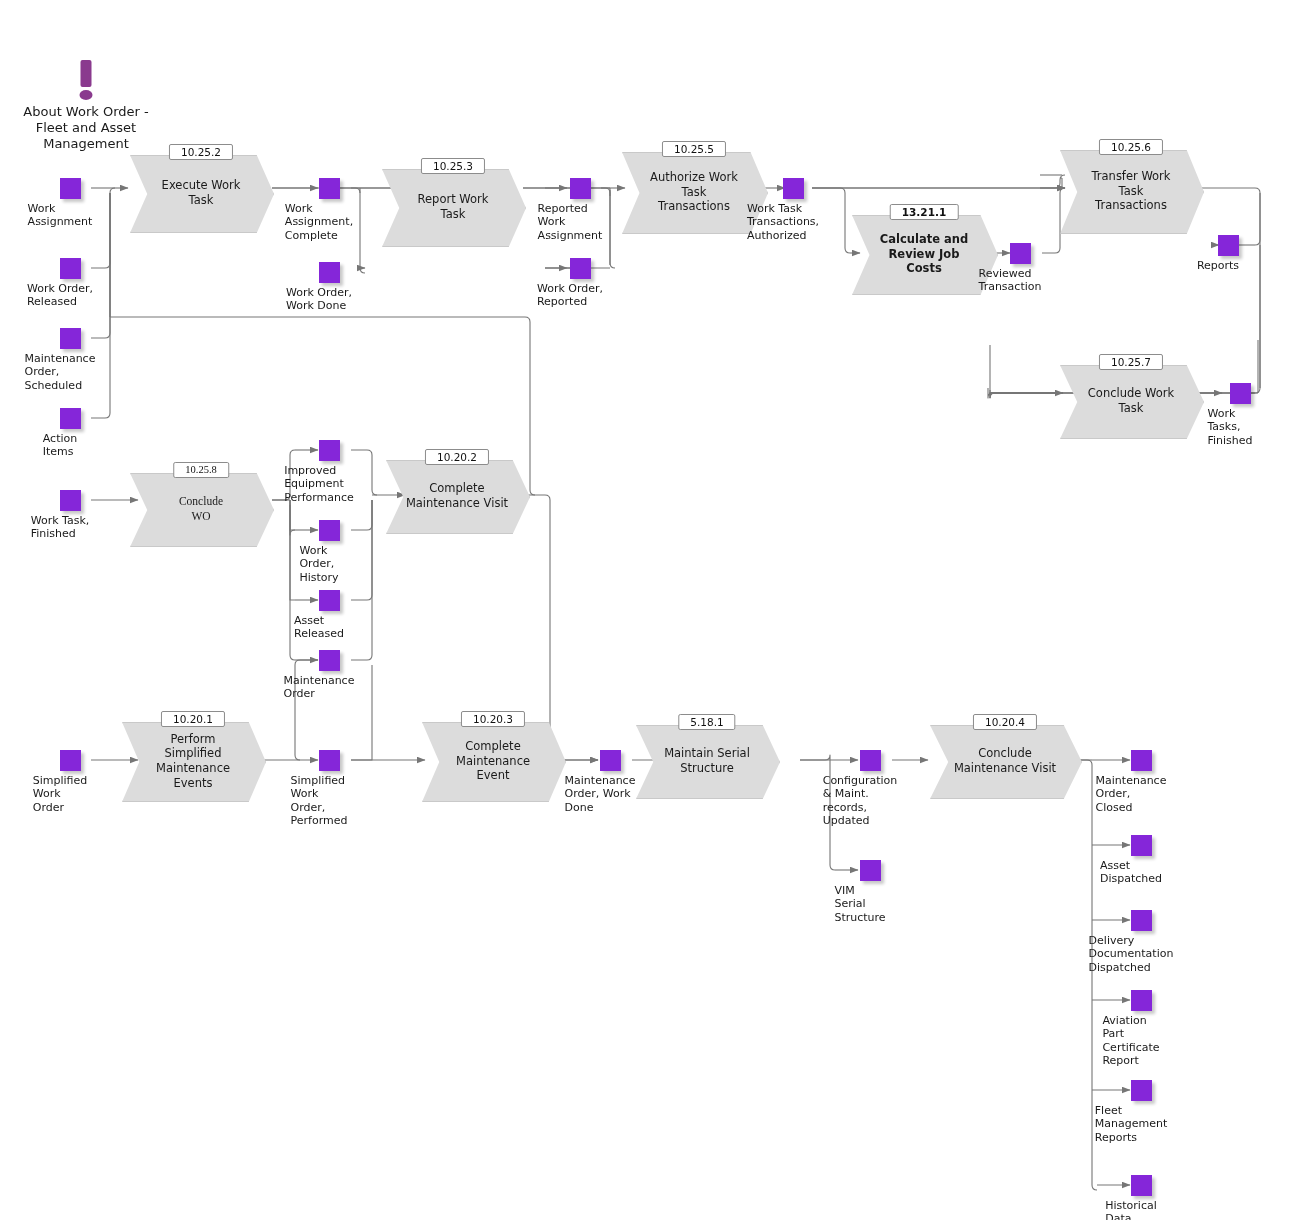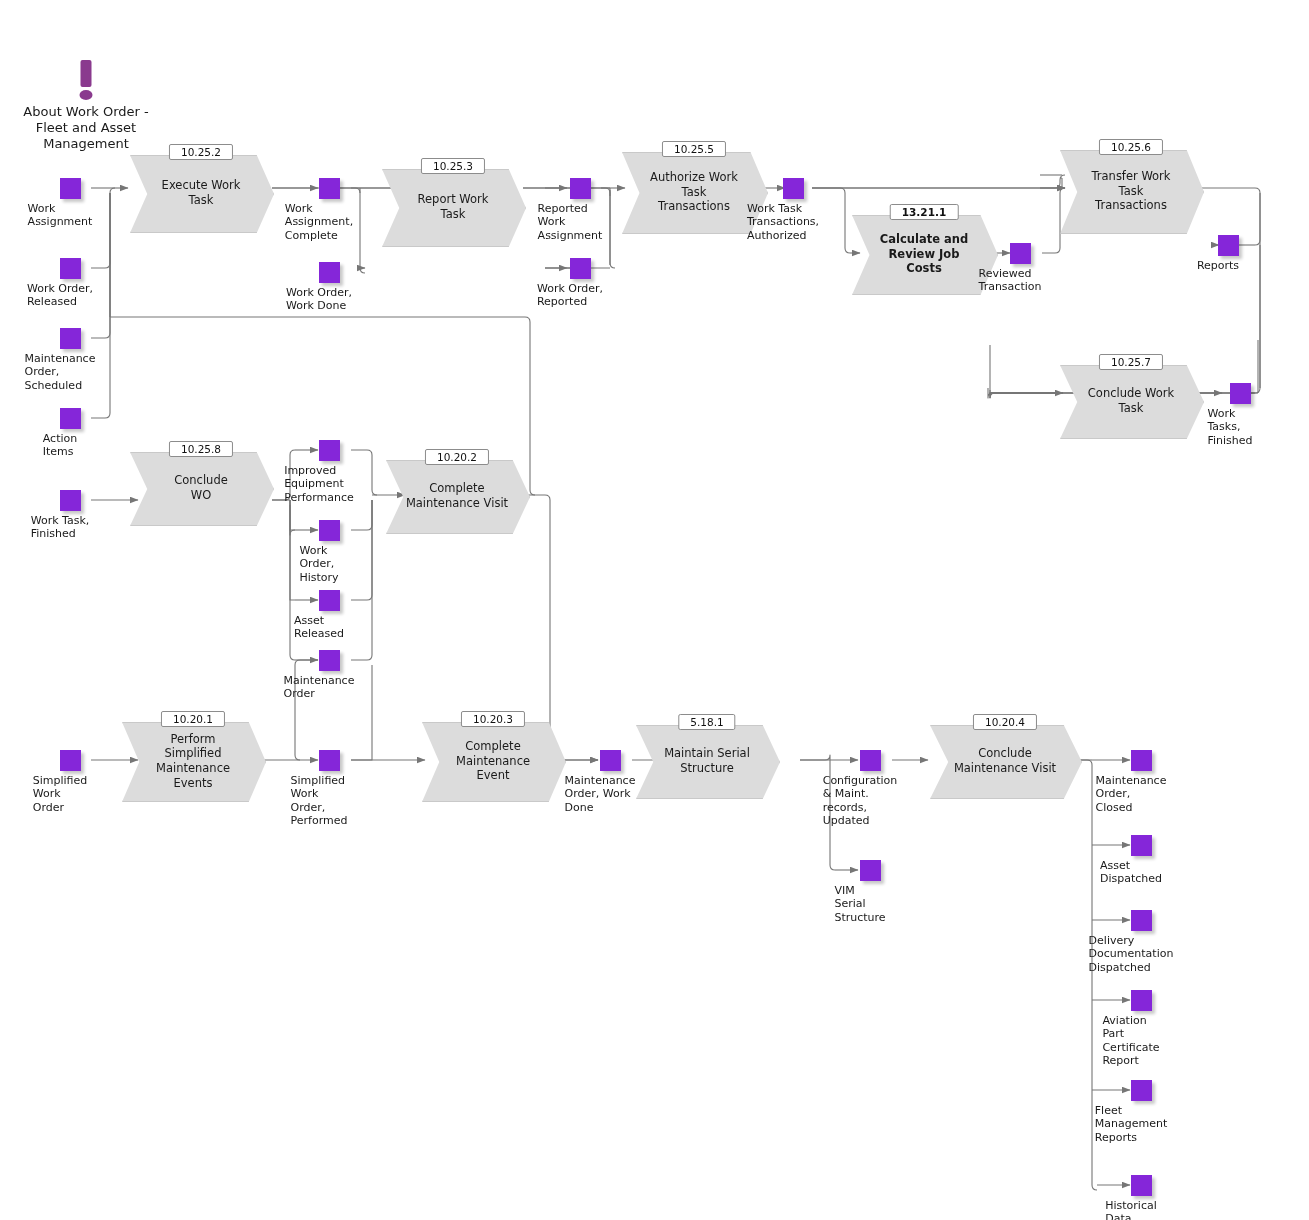--- a/index.html
+++ b/index.html
@@ -252,21 +252,21 @@
     <div class="pnum">13.21.1</div>
     <div class="plabel">Calculate and<br>Review Job<br>Costs</div>
   </div>
 
   <div class="proc" style="left:1060px;top:365px;width:142px;height:72px;">
     <div class="shape"></div>
     <div class="pnum">10.25.7</div>
     <div class="plabel">Conclude Work<br>Task</div>
   </div>
 
-  <div class="proc" style="left:130px;top:452px;width:142px;height:72px;">
+  <div class="proc" style="left:130px;top:473px;width:142px;height:72px;font-family:Liberation Serif, serif;">
     <div class="shape"></div>
     <div class="pnum">10.25.8</div>
     <div class="plabel">Conclude<br>WO</div>
   </div>
 
   <div class="proc" style="left:386px;top:460px;width:142px;height:72px;">
     <div class="shape"></div>
     <div class="pnum">10.20.2</div>
     <div class="plabel">Complete<br>Maintenance Visit</div>
   </div>

